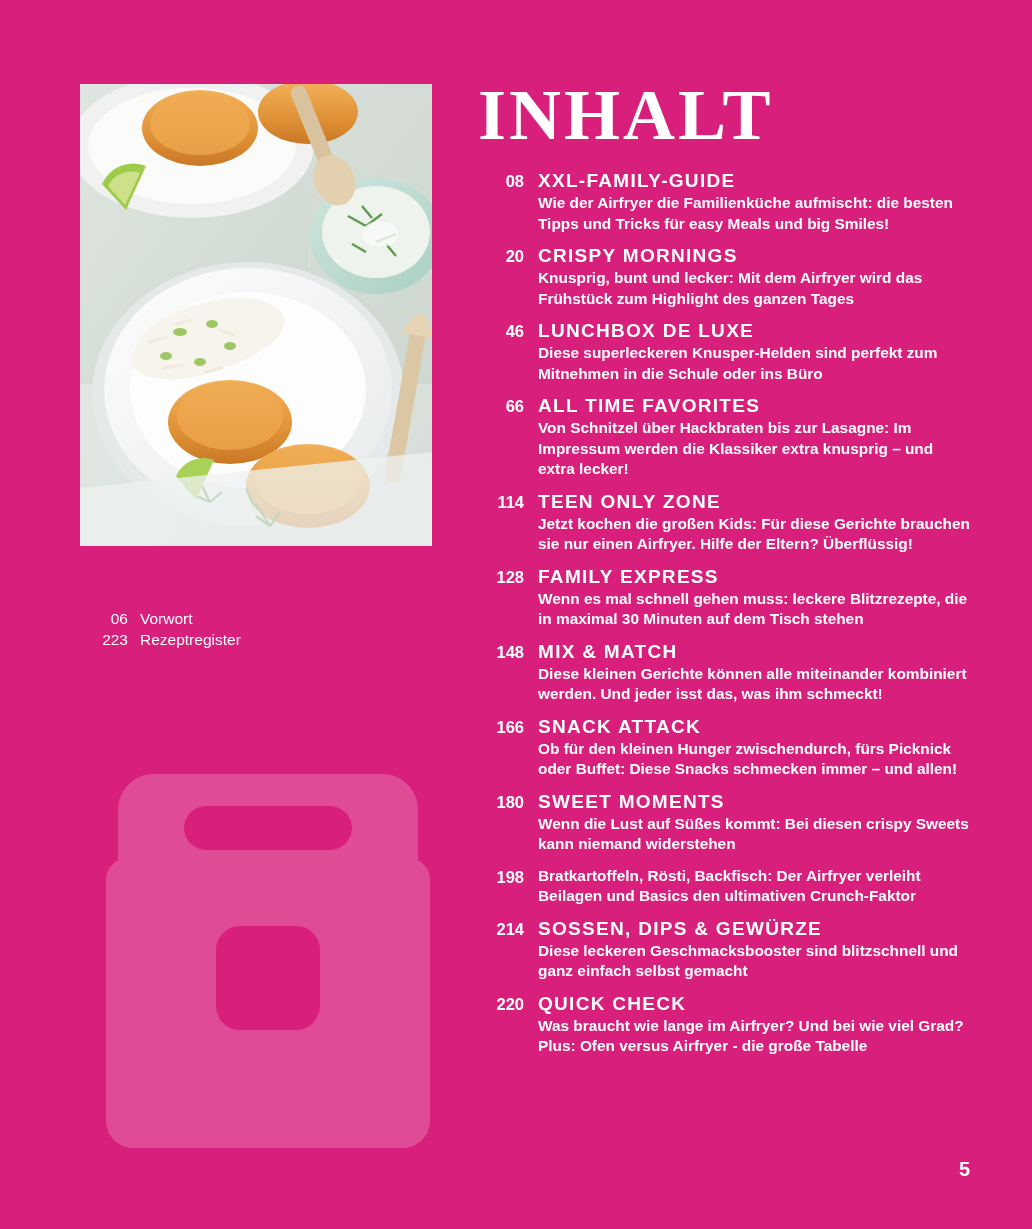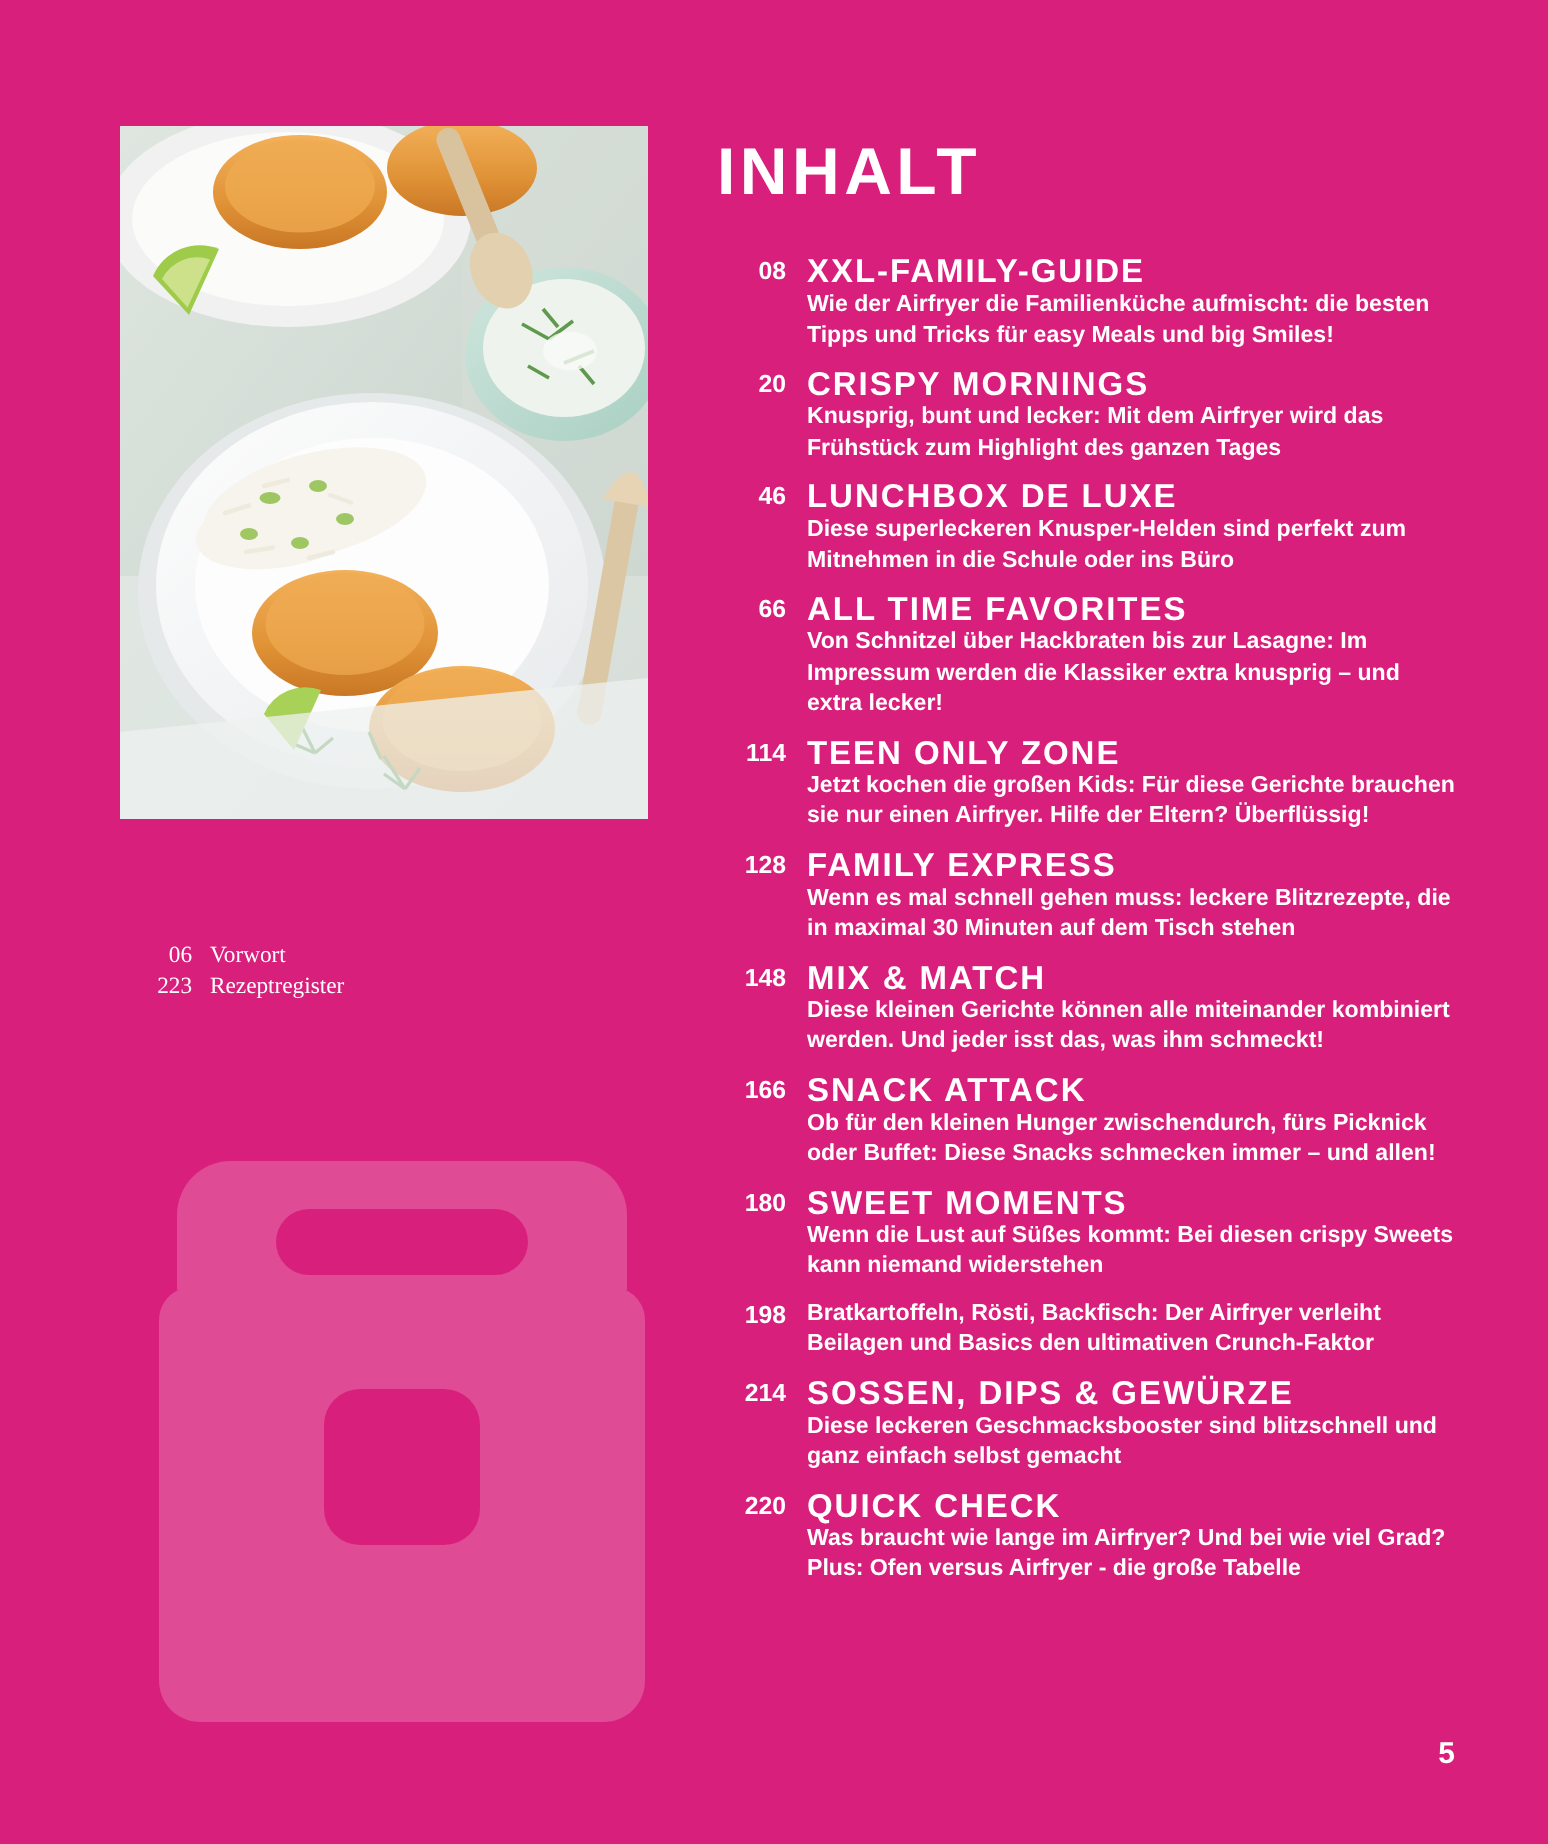--- a/index.html
+++ b/index.html
@@ -36,26 +36,25 @@
   .cover-photo {
     position: relative;
     width: 352px;
     height: 462px;
     overflow: hidden;
     background: #cfd6cf;
   }
   .photo-svg { display: block; width: 352px; height: 462px; }
 
   .back-list {
-    margin-top: 80px;
+    margin-top: 62px;
     width: 352px;
     font-size: 15.5px;
     line-height: 21px;
     color: #ffffff;
-    font-family: Liberation Serif, serif;
   }
   .back-row {
     display: flex;
     align-items: baseline;
   }
   .back-page {
     width: 48px;
     text-align: right;
     padding-right: 12px;
     flex: none;
@@ -66,23 +65,23 @@
   }
 
   
   .right-col {
     position: absolute;
     left: 478px;
     top: 78px;
     width: 492px;
   }
   .inhalt-title {
-    font-family: Liberation Sans, sans-serif;
-    font-weight: 700;
-    font-size: 44px;
+    font-family: Liberation Serif, serif;
+    font-weight: 700;
+    font-size: 72px;
     letter-spacing: 3px;
     line-height: 74px;
     margin: 0 0 18px 0;
     color: #ffffff;
     white-space: nowrap;
   }
 
   .toc {
     margin-top: 6px;
   }
@@ -99,21 +98,21 @@
     font-weight: 700;
     font-size: 16.5px;
     line-height: 22px;
     color: #ffffff;
   }
   .toc-body {
     flex: 1 1 auto;
   }
   .toc-heading {
     font-weight: 700;
-    font-size: 22px;
+    font-size: 19px;
     letter-spacing: 1.3px;
     line-height: 22px;
     margin: 0 0 1px 0;
     color: #ffffff;
   }
   .toc-desc {
     font-size: 15.4px;
     line-height: 20.5px;
     color: #ffffff;
     font-weight: 700;

